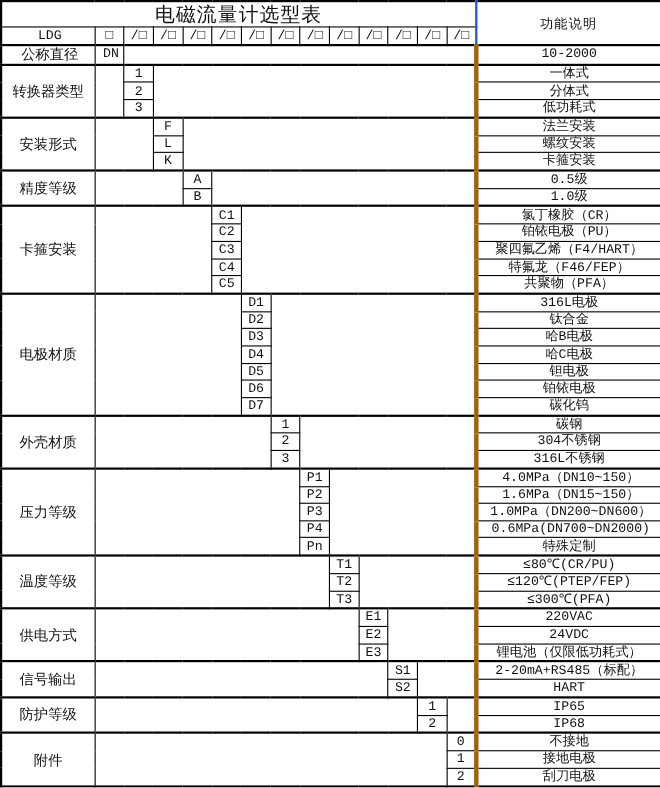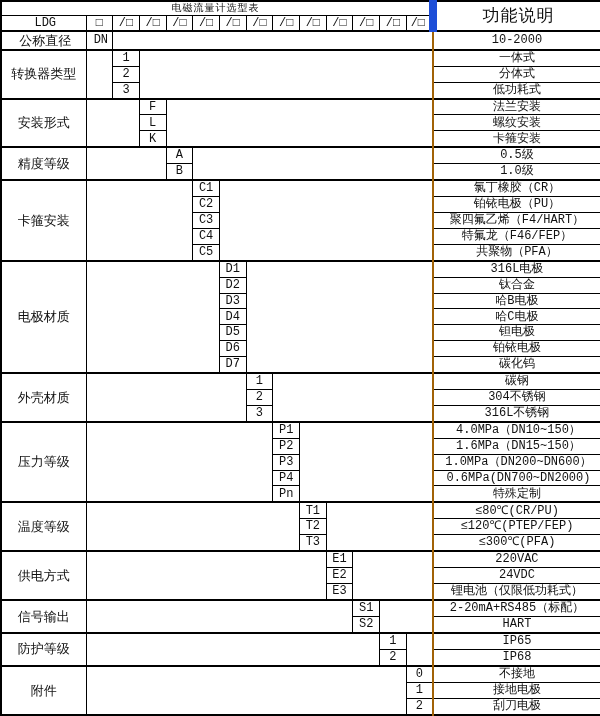--- a/index.html
+++ b/index.html
@@ -21,28 +21,28 @@
     margin: 0;
     text-align: center;
     vertical-align: middle;
     font-size: 12.5px;
     line-height: 1.05;
     white-space: nowrap;
     overflow: hidden;
     color: #111;
   }
   tr.sb > td { border-top: 2px solid #000; }
-  td.title { font-size: 10px; letter-spacing: 1px; margin-top: 20px; }
+  td.title { font-size: 18px; letter-spacing: 1px; margin-top: 20px; }
   td.fnh {
-    border-left: 8px solid #1d4ed8;
-    font-size: 17px;
+    border-left: 2px solid #1d4ed8;
+    font-size: 12px;
     letter-spacing: 1px;
   }
   td.fn {
-    border-left: 2px solid #a16207;
+    border-left: 4px solid #a16207;
     font-family: "Liberation Mono", "DejaVu Sans Mono", monospace;
     font-size: 12px;
   }
   td.code, td.ldg {
     font-family: "Liberation Mono", "DejaVu Sans Mono", monospace;
     font-size: 12px;
   }
   td.lbl { font-size: 13px; margin-left: 28px; }
   .ta-l { text-align: center; padding-left: 3px; }
 </style>

